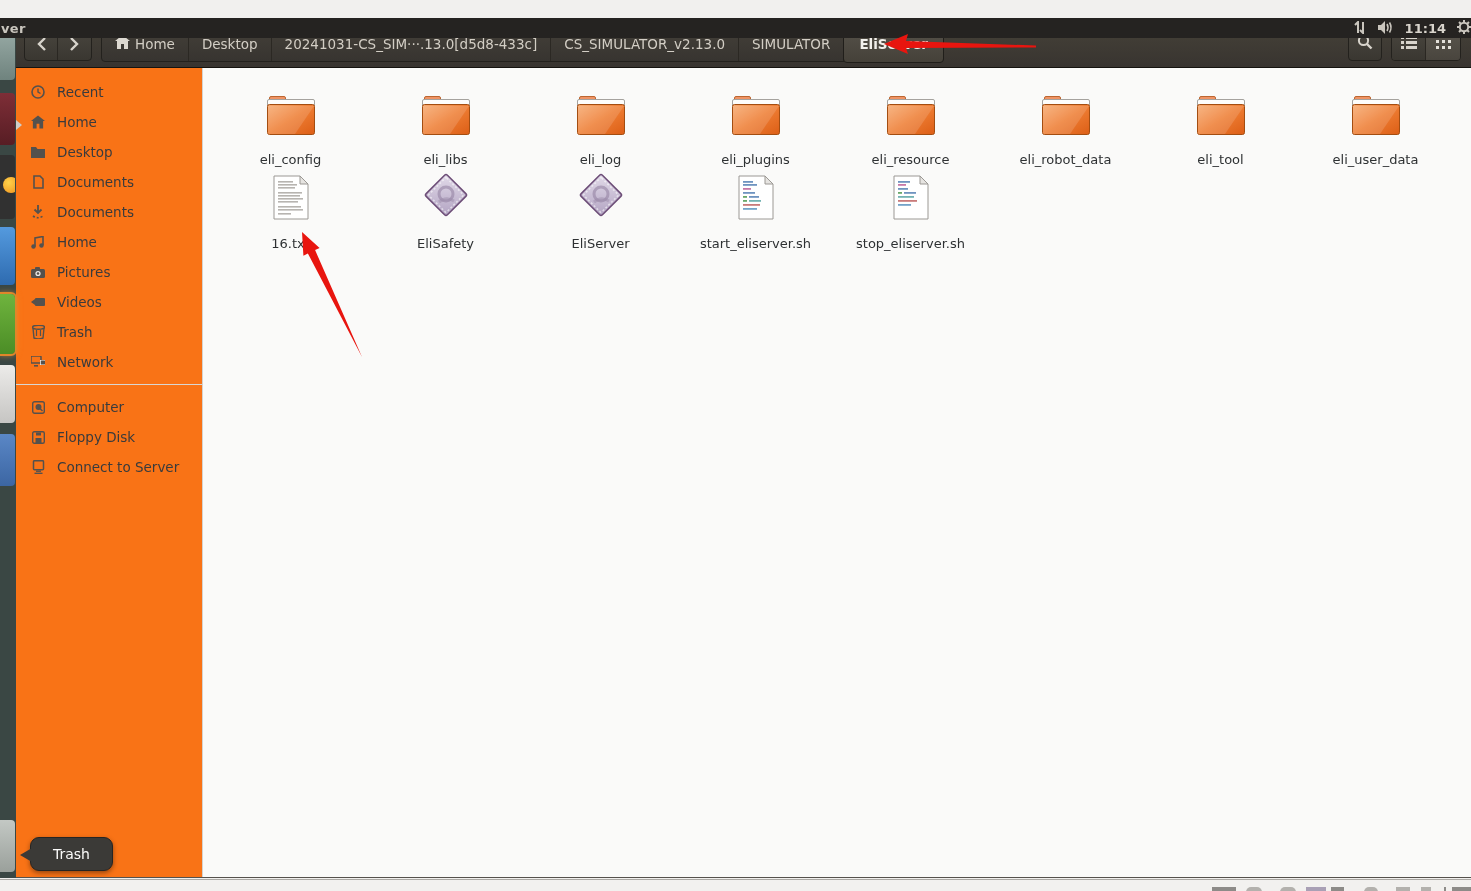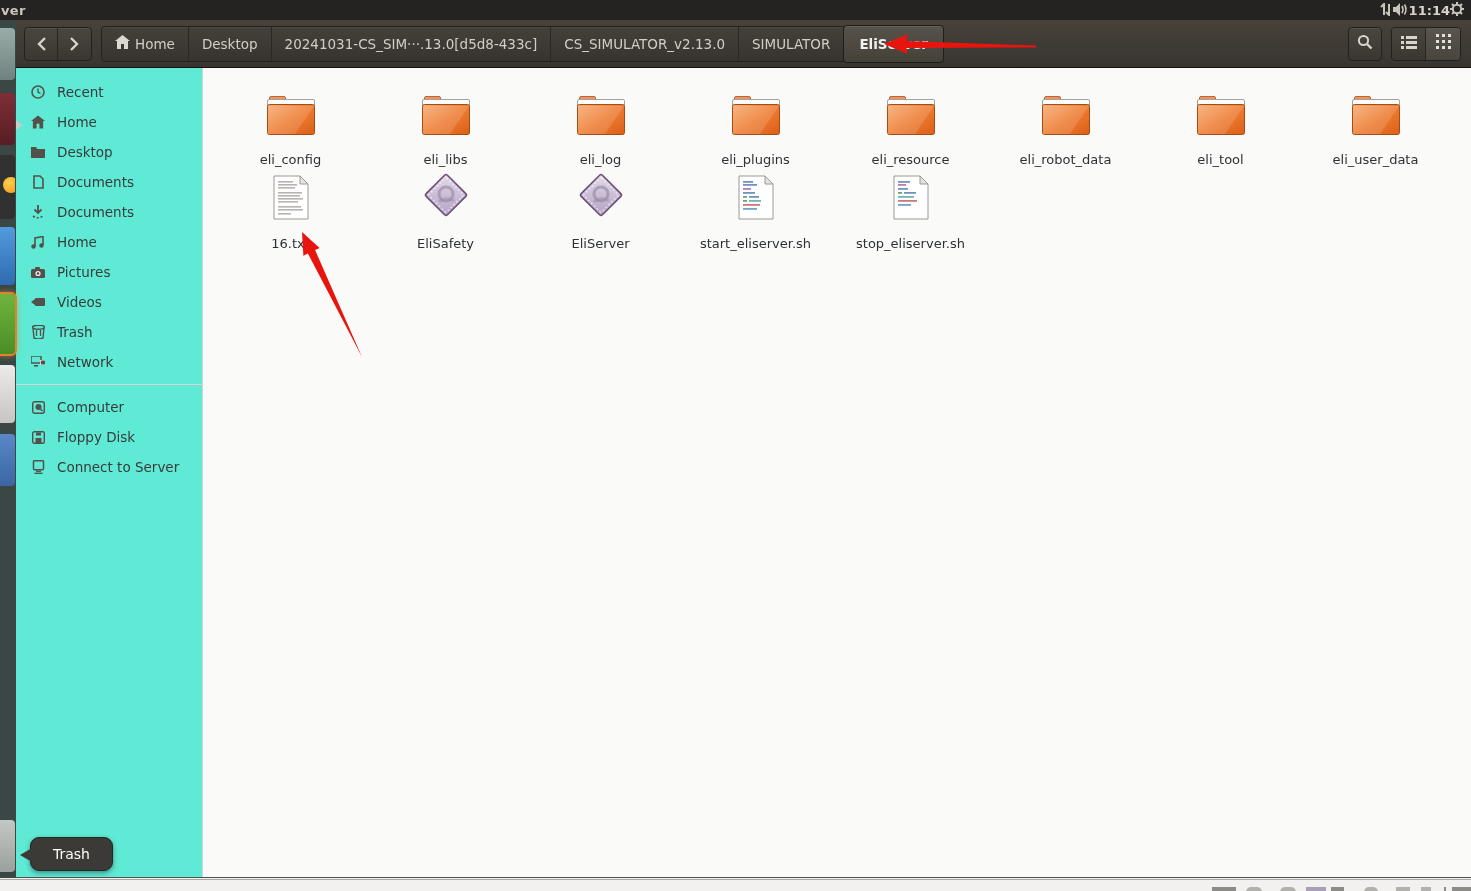--- a/index.html
+++ b/index.html
@@ -1,23 +1,23 @@
 <!DOCTYPE html>
 <html><head>
 <meta charset="utf-8">
 <style>
   * { margin:0; padding:0; box-sizing:border-box; }
   html,body { width:1471px; height:891px; overflow:hidden; }
   body { position:relative; background:#f1f0ee; font-family:"DejaVu Sans","Liberation Sans",sans-serif; }
 
   
-  .topbar { position:absolute; top:0; left:0; width:1471px; height:20px;
+  .topbar { position:absolute; top:18px; left:0; width:1471px; height:20px;
     background:#252321; color:#c9c5bd; display:flex; align-items:center; z-index:50; }
   .topbar .title { font-size:13px; font-weight:bold; padding-left:1px; letter-spacing:.3px; }
-  .topbar .right { margin-left:auto; display:flex; align-items:center; padding-right:7px; }
+  .topbar .right { margin-left:auto; display:flex; align-items:center; gap:11px; }
   .topbar .clock { font-size:13px; font-weight:bold; color:#d8d4cc; }
 
   
   .toolbar { position:absolute; top:20px; left:16px; right:0; height:48px;
     background:linear-gradient(#474339,#383430); border-bottom:1px solid #15130f;
     display:flex; align-items:center; padding:0 8px; z-index:20; }
   .navgroup { display:flex; height:34px; border:1px solid #23211d; border-radius:4px; overflow:hidden;
     background:linear-gradient(#4a463f,#3a3731); box-shadow:inset 0 1px rgba(255,255,255,.06); }
   .navbtn { width:33px; display:flex; align-items:center; justify-content:center; }
   .navbtn.back { border-right:1px solid #2a2722; }
@@ -44,21 +44,21 @@
   
   .dock { position:absolute; top:20px; left:0; width:16px; height:858px; background:#3a4744; z-index:30; }
   .dockicon { position:absolute; left:0; width:15px; border-radius:0 4px 4px 0; }
   .dock-marker { position:absolute; left:16px; top:120px; width:0; height:0; z-index:31;
     border-top:5px solid transparent; border-bottom:5px solid transparent; border-right:6px solid #cfcdc9;
     transform:rotate(180deg); }
 
   
   .winbody { position:absolute; top:68px; left:16px; right:0; height:810px; display:flex;
     border-bottom:1px solid #55524d; background:#fafaf9; z-index:10; }
-  .sidebar { width:187px; background:#5eead4; border-right:1px solid #d5d2ce; padding-top:9px; }
+  .sidebar { width:187px; background:#f97316; border-right:1px solid #d5d2ce; padding-top:9px; }
   .side-item { height:30px; display:flex; align-items:center; gap:11px; padding-left:14px;
     font-size:13.5px; color:#393b3d; }
   .side-sep { height:1px; background:#d9d6d2; margin:7px 0; }
   .side-ic { width:16px; display:flex; justify-content:center; }
 
   .content { flex:1; padding:16px 0 0 10px; position:relative; overflow:hidden; }
   .grid { display:flex; flex-wrap:wrap; width:1245px; }
   .fitem { width:155px; height:84px; display:flex; flex-direction:column; align-items:center; }
   .fitem .icbox { height:52px; display:flex; align-items:flex-end; justify-content:center; }
   .fitem .flabel { margin-top:16px; font-size:13px; color:#2e3133; white-space:nowrap; }

